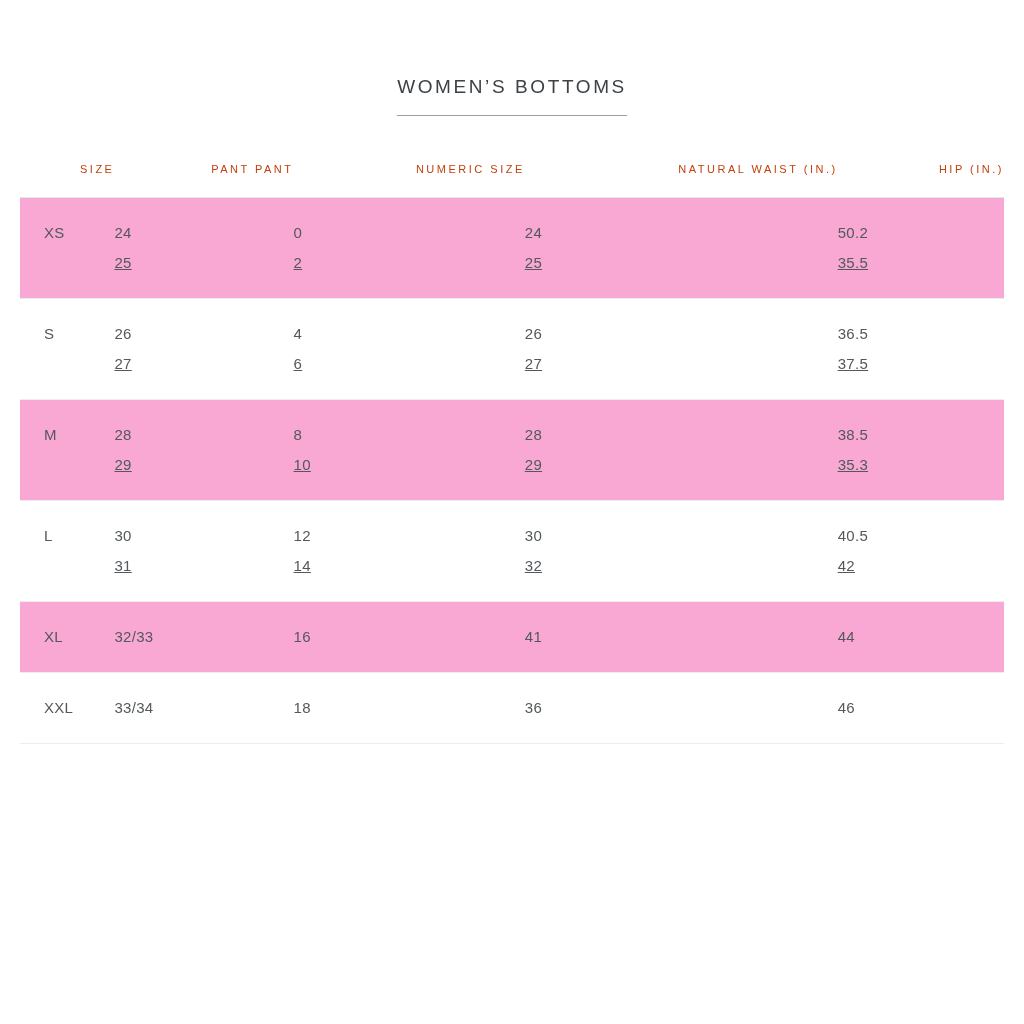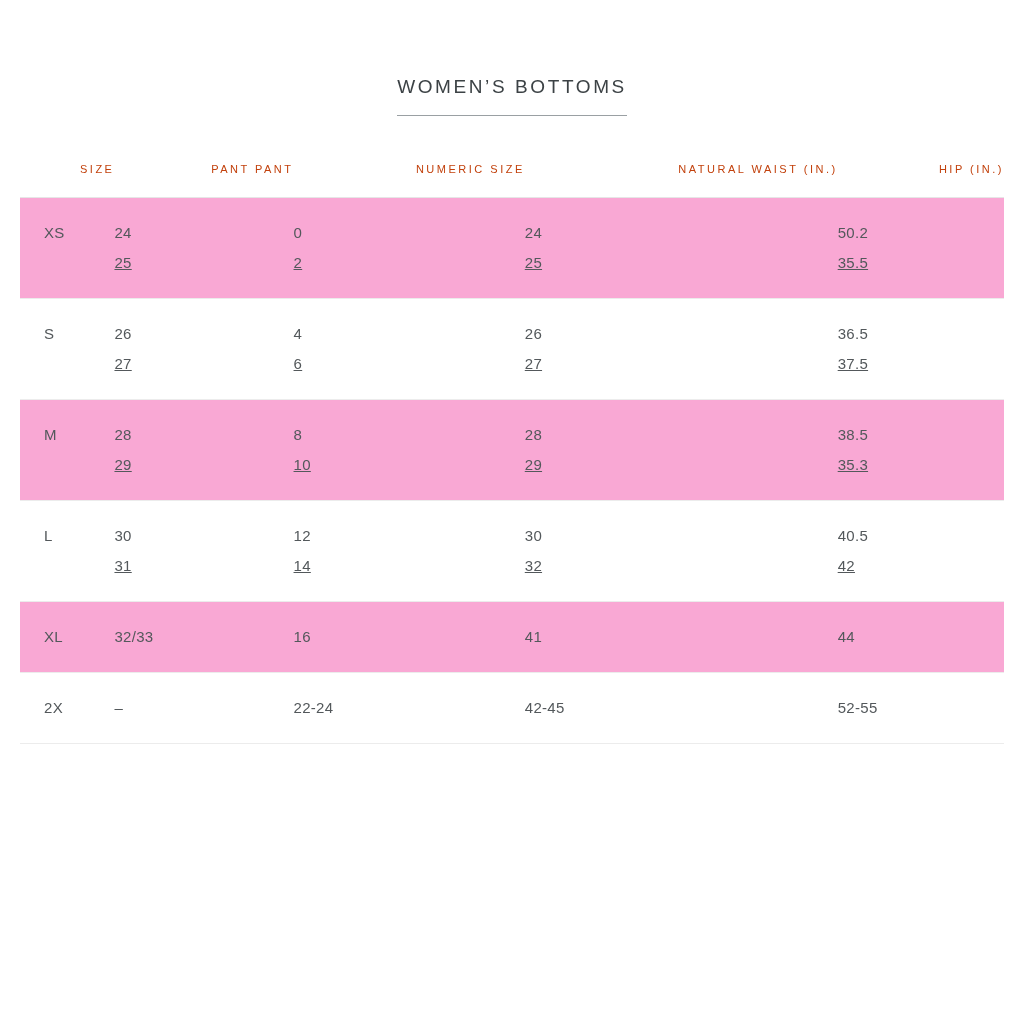--- a/index.html
+++ b/index.html
@@ -210,32 +210,32 @@
             </td>
             <td>
               <span class="cell-line">41</span>
             </td>
             <td>
               <span class="cell-line">44</span>
             </td>
           </tr>
           <tr class="plain">
             <td class="d-size">
-              <span class="cell-line">2X</span>
-            </td>
-            <td>
-              <span class="cell-line">–</span>
-            </td>
-            <td>
-              <span class="cell-line">22-24</span>
-            </td>
-            <td>
-              <span class="cell-line">42-45</span>
-            </td>
-            <td>
-              <span class="cell-line">52-55</span>
+              <span class="cell-line">XXL</span>
+            </td>
+            <td>
+              <span class="cell-line">33/34</span>
+            </td>
+            <td>
+              <span class="cell-line">18</span>
+            </td>
+            <td>
+              <span class="cell-line">36</span>
+            </td>
+            <td>
+              <span class="cell-line">46</span>
             </td>
           </tr>
         </tbody>
     </table>
   </div>
 
 </div>
 
 </body></html>

